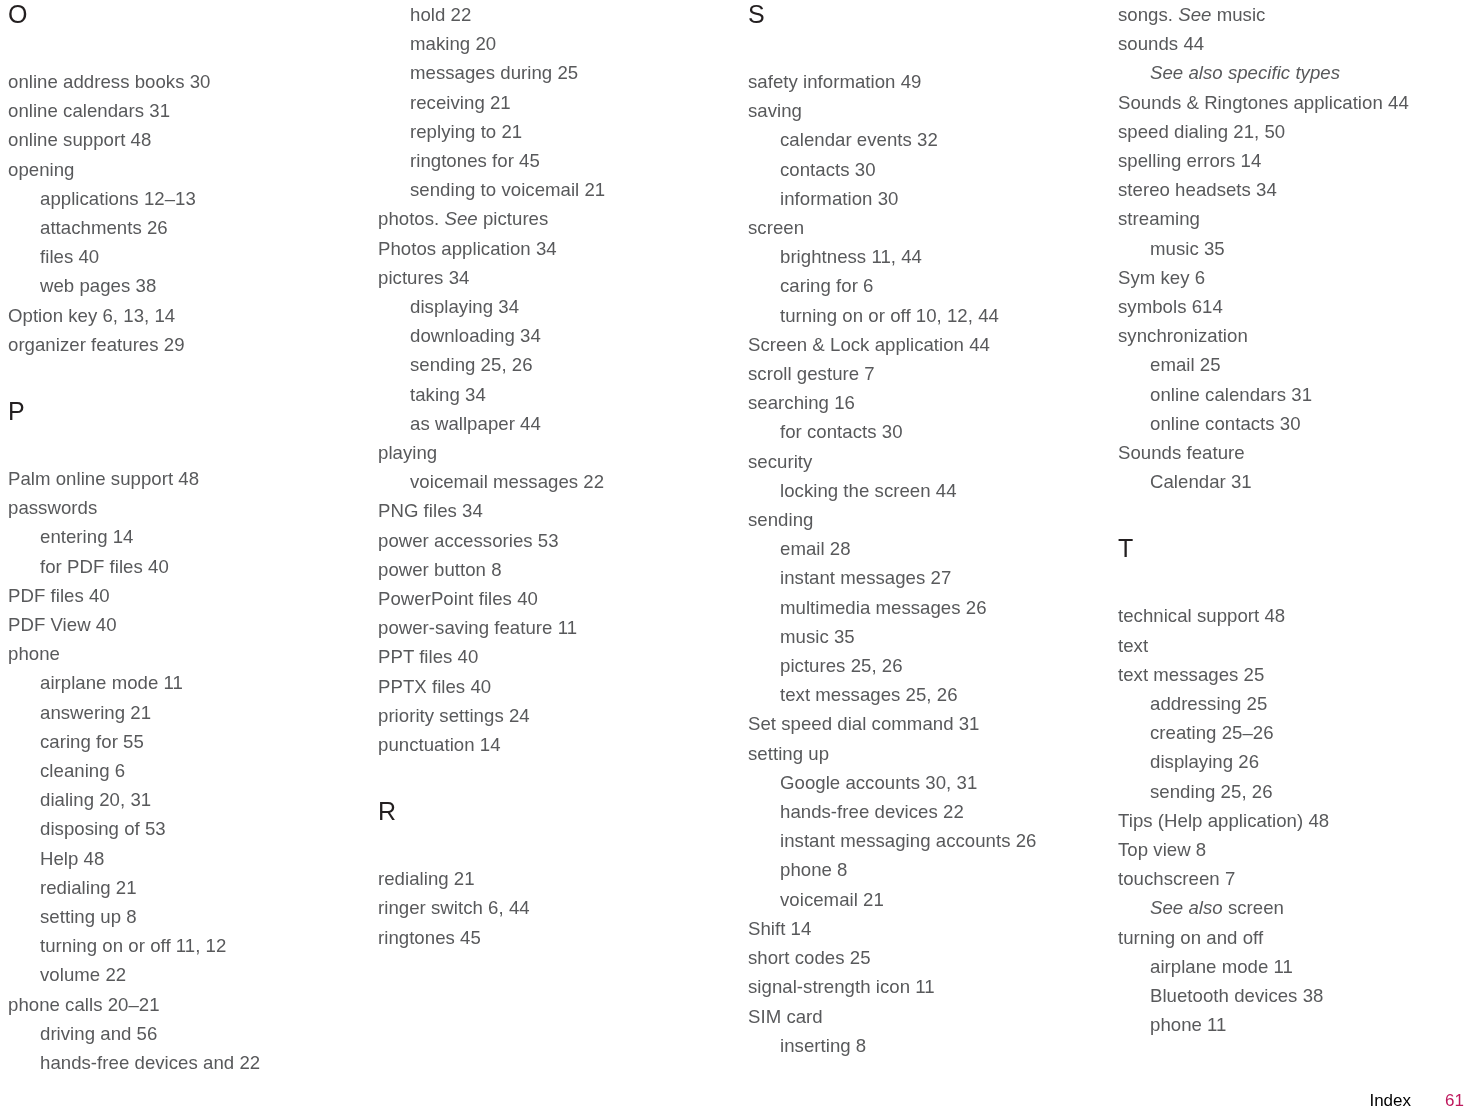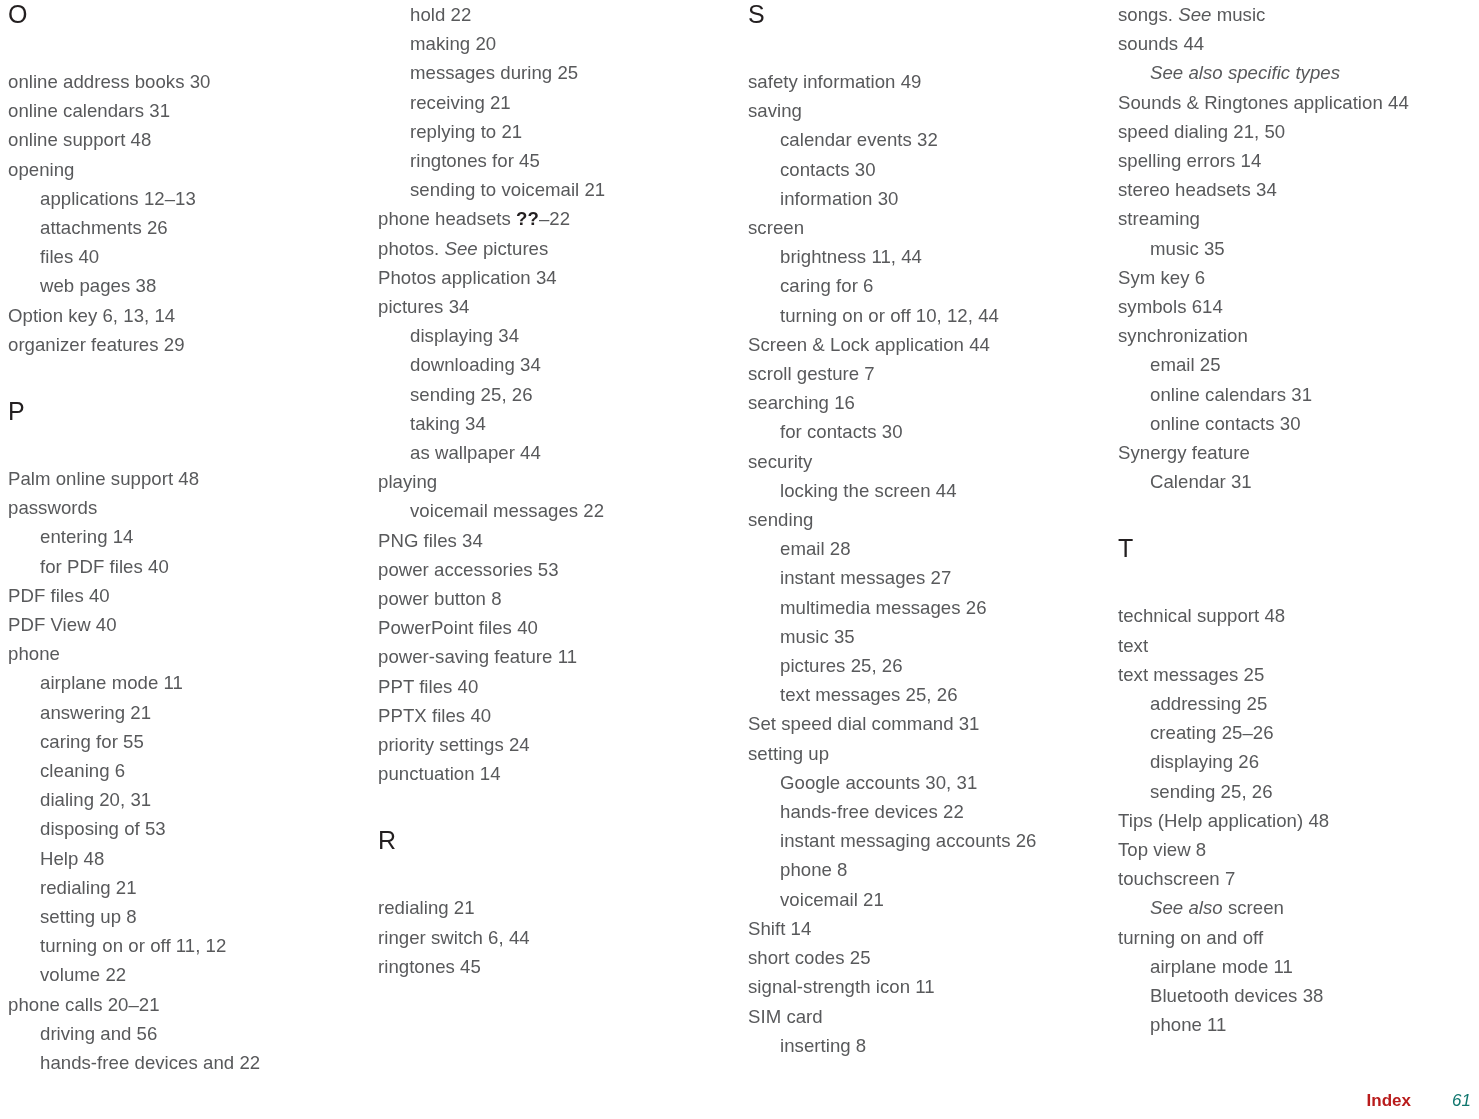--- a/index.html
+++ b/index.html
@@ -81,28 +81,25 @@
     right: 8px;
     bottom: 8px;
     display: flex;
     flex-direction: row;
     align-items: baseline;
     gap: 34px;
     font-size: 17px;
     line-height: 20px;
   }
   .footer .folio-label {
-    color: #b91c1c;
-    font-weight: bold;
+    color: #000000;
   }
   .footer .folio-number {
-    color: #0f766e;
+    color: #be185d;
     min-width: 26px;
-    text-align: right;
-    font-style: italic;
   }
 </style>
 </head>
 <body>
 
 <div id="index-page">
   <div class="columns" id="columns-root">
       <div class="index-column">
         <div class="letter-heading">O</div>
         <div class="heading-gap"></div>
@@ -142,21 +139,20 @@
         <div class="entry level-2">hands-free devices and 22</div>
       </div>
       <div class="index-column">
         <div class="entry level-2">hold 22</div>
         <div class="entry level-2">making 20</div>
         <div class="entry level-2">messages during 25</div>
         <div class="entry level-2">receiving 21</div>
         <div class="entry level-2">replying to 21</div>
         <div class="entry level-2">ringtones for 45</div>
         <div class="entry level-2">sending to voicemail 21</div>
-        <div class="entry level-1">phone headsets <span class="bold">??</span>–22</div>
         <div class="entry level-1">photos. <span class="it">See</span> pictures</div>
         <div class="entry level-1">Photos application 34</div>
         <div class="entry level-1">pictures 34</div>
         <div class="entry level-2">displaying 34</div>
         <div class="entry level-2">downloading 34</div>
         <div class="entry level-2">sending 25, 26</div>
         <div class="entry level-2">taking 34</div>
         <div class="entry level-2">as wallpaper 44</div>
         <div class="entry level-1">playing</div>
         <div class="entry level-2">voicemail messages 22</div>
@@ -223,21 +219,21 @@
         <div class="entry level-1">spelling errors 14</div>
         <div class="entry level-1">stereo headsets 34</div>
         <div class="entry level-1">streaming</div>
         <div class="entry level-2">music 35</div>
         <div class="entry level-1">Sym key 6</div>
         <div class="entry level-1">symbols 614</div>
         <div class="entry level-1">synchronization</div>
         <div class="entry level-2">email 25</div>
         <div class="entry level-2">online calendars 31</div>
         <div class="entry level-2">online contacts 30</div>
-        <div class="entry level-1">Synergy feature</div>
+        <div class="entry level-1">Sounds feature</div>
         <div class="entry level-2">Calendar 31</div>
         <div class="heading-gap"></div>
         <div class="letter-heading">T</div>
         <div class="heading-gap"></div>
         <div class="entry level-1">technical support 48</div>
         <div class="entry level-1">text</div>
         <div class="entry level-1">text messages 25</div>
         <div class="entry level-2">addressing 25</div>
         <div class="entry level-2">creating 25–26</div>
         <div class="entry level-2">displaying 26</div>

